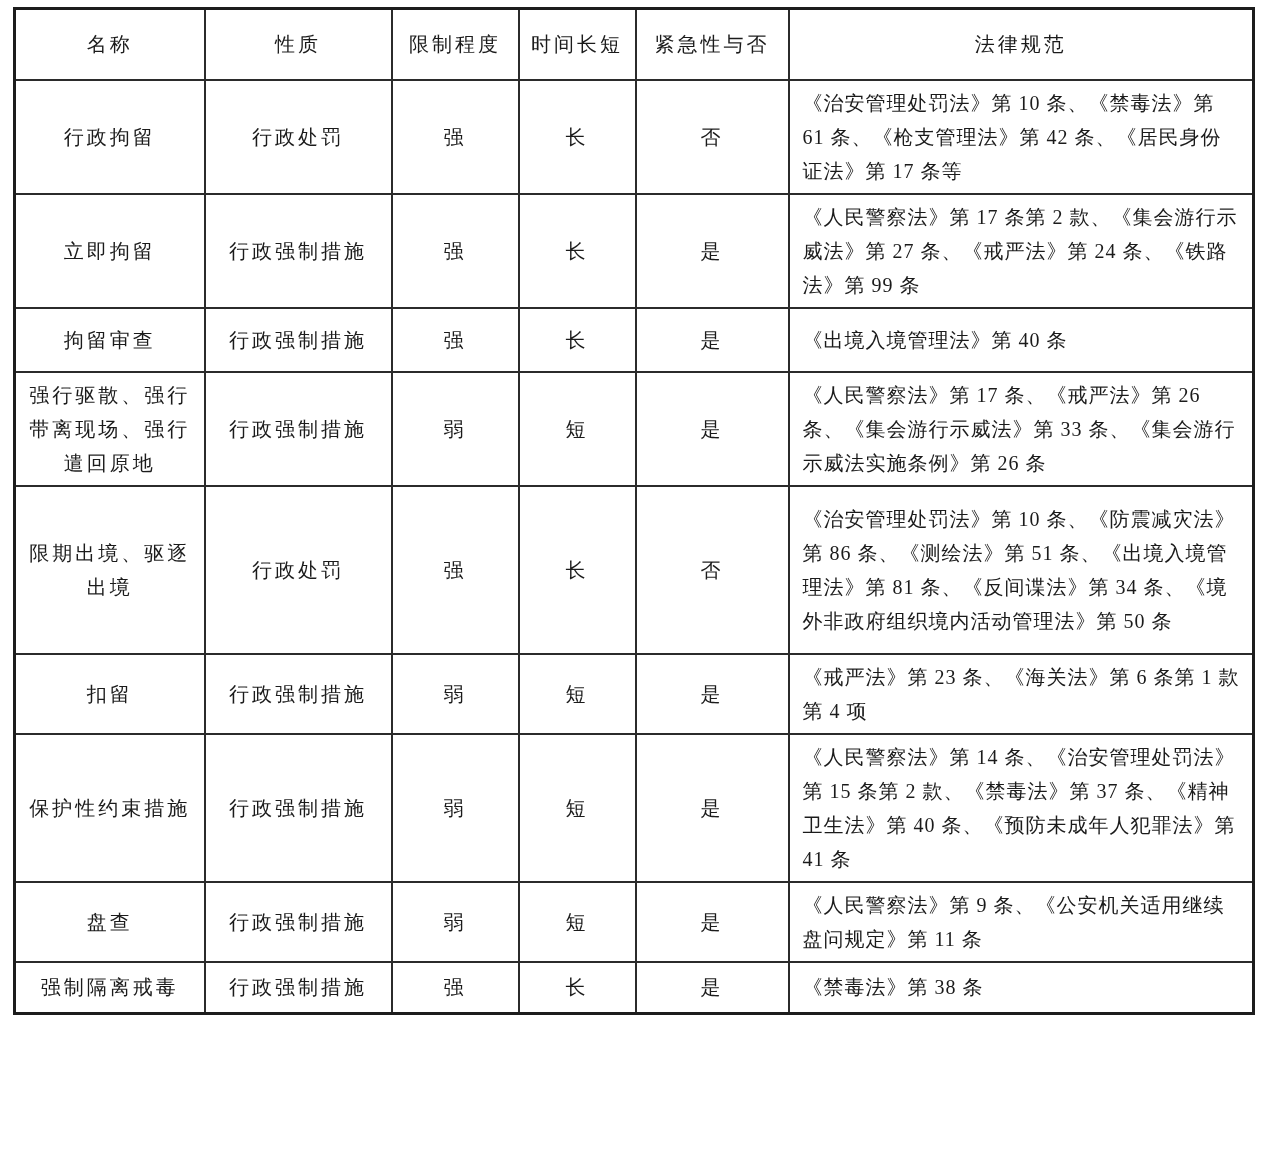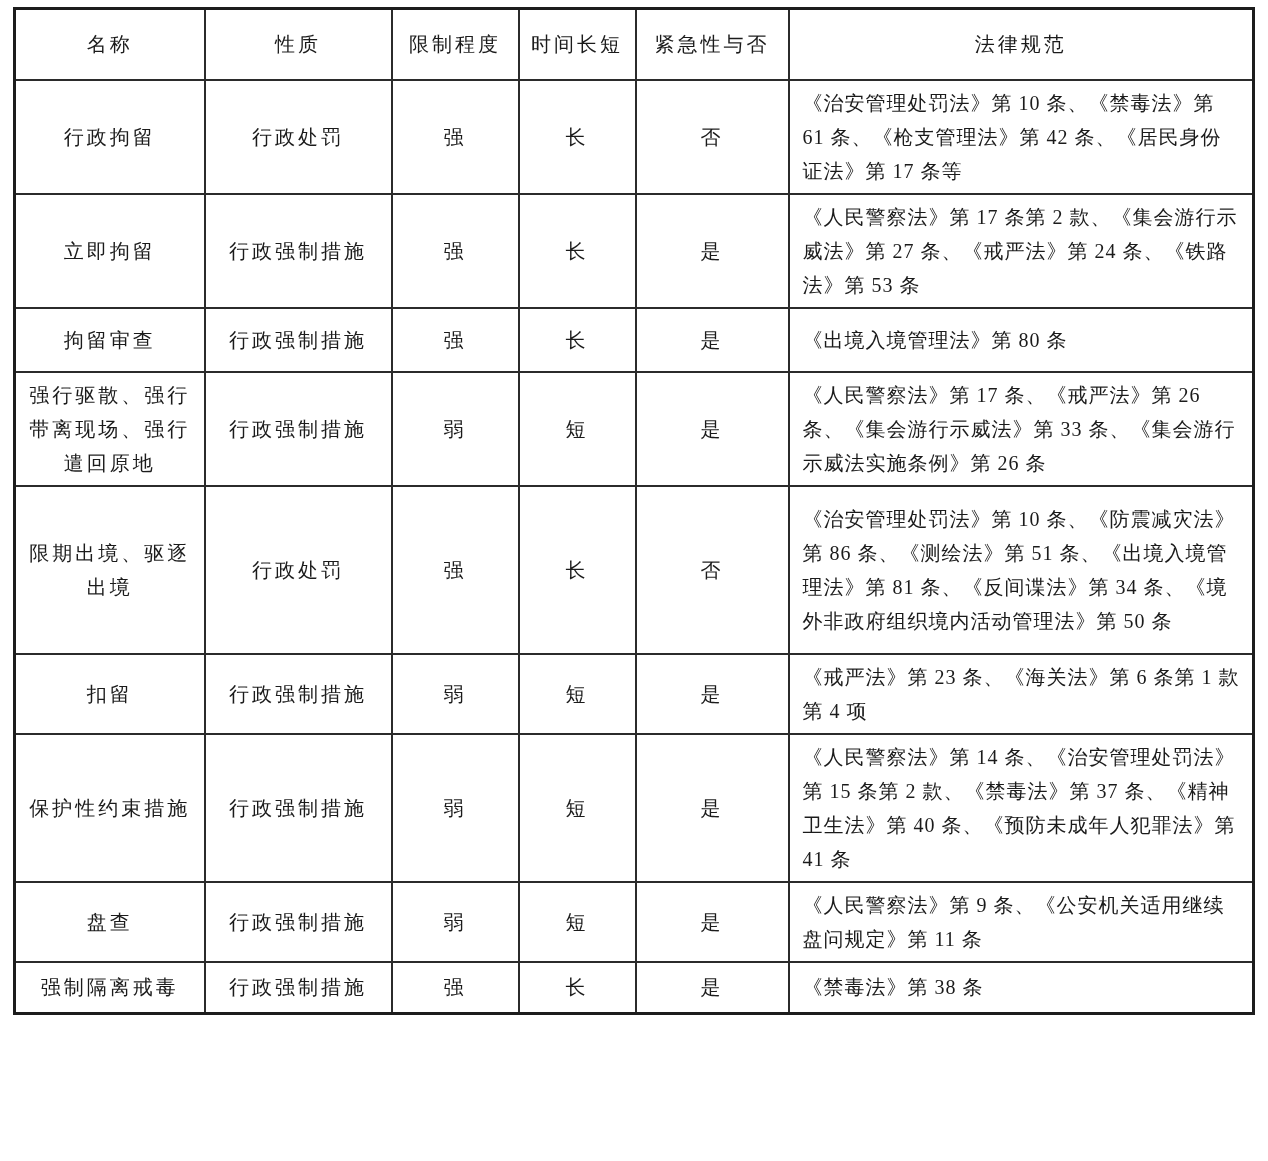--- a/index.html
+++ b/index.html
@@ -78,29 +78,29 @@
           <td>长</td>
           <td>否</td>
           <td class="cell-legal">《治安管理处罚法》第 10 条、《禁毒法》第 61 条、《枪支管理法》第 42 条、《居民身份证法》第 17 条等</td>
         </tr>
         <tr style="height: 105px;">
           <td>立即拘留</td>
           <td>行政强制措施</td>
           <td>强</td>
           <td>长</td>
           <td>是</td>
-          <td class="cell-legal">《人民警察法》第 17 条第 2 款、《集会游行示威法》第 27 条、《戒严法》第 24 条、《铁路法》第 53 条</td>
+          <td class="cell-legal">《人民警察法》第 17 条第 2 款、《集会游行示威法》第 27 条、《戒严法》第 24 条、《铁路法》第 99 条</td>
         </tr>
         <tr style="height: 64px;">
           <td>拘留审查</td>
           <td>行政强制措施</td>
           <td>强</td>
           <td>长</td>
           <td>是</td>
-          <td class="cell-legal">《出境入境管理法》第 80 条</td>
+          <td class="cell-legal">《出境入境管理法》第 40 条</td>
         </tr>
         <tr style="height: 110px;">
           <td>强行驱散、强行带离现场、强行遣回原地</td>
           <td>行政强制措施</td>
           <td>弱</td>
           <td>短</td>
           <td>是</td>
           <td class="cell-legal">《人民警察法》第 17 条、《戒严法》第 26 条、《集会游行示威法》第 33 条、《集会游行示威法实施条例》第 26 条</td>
         </tr>
         <tr style="height: 168px;">

